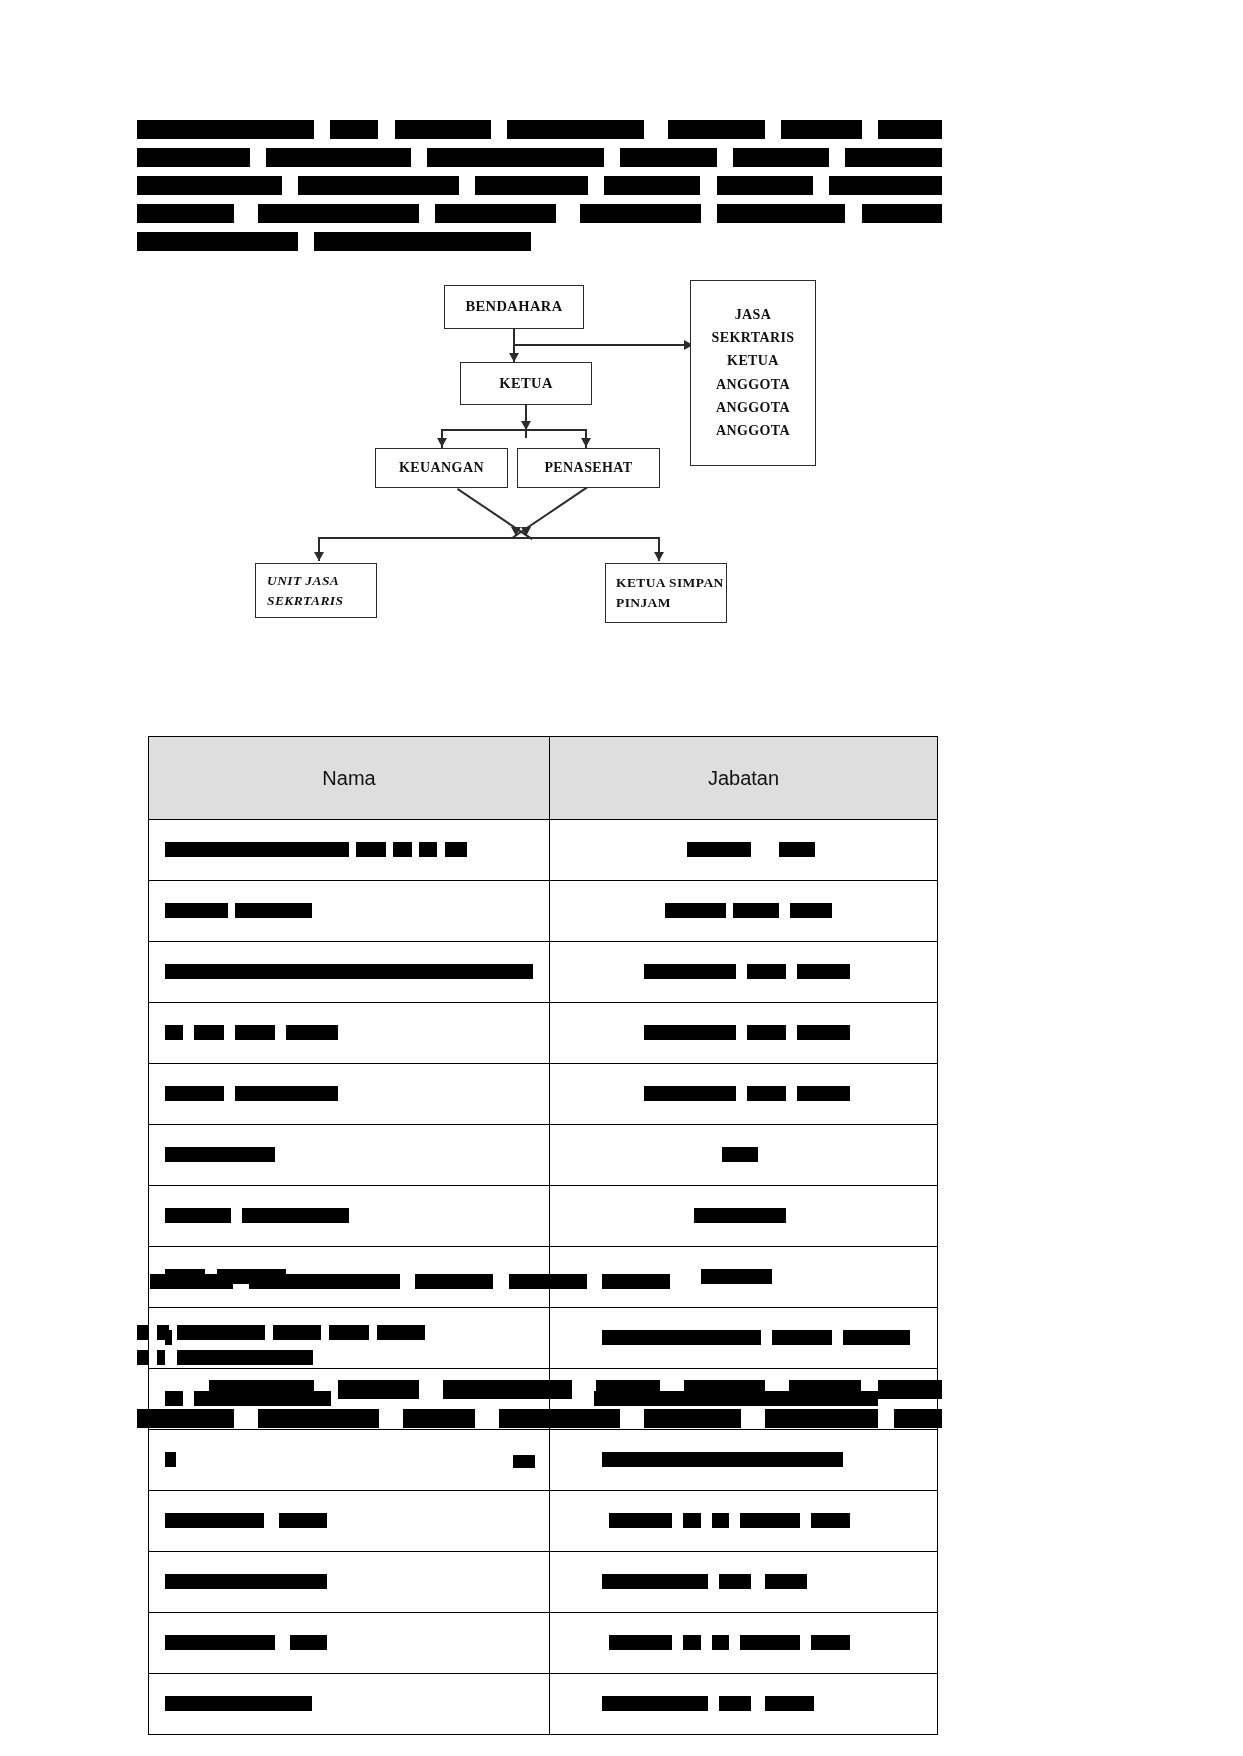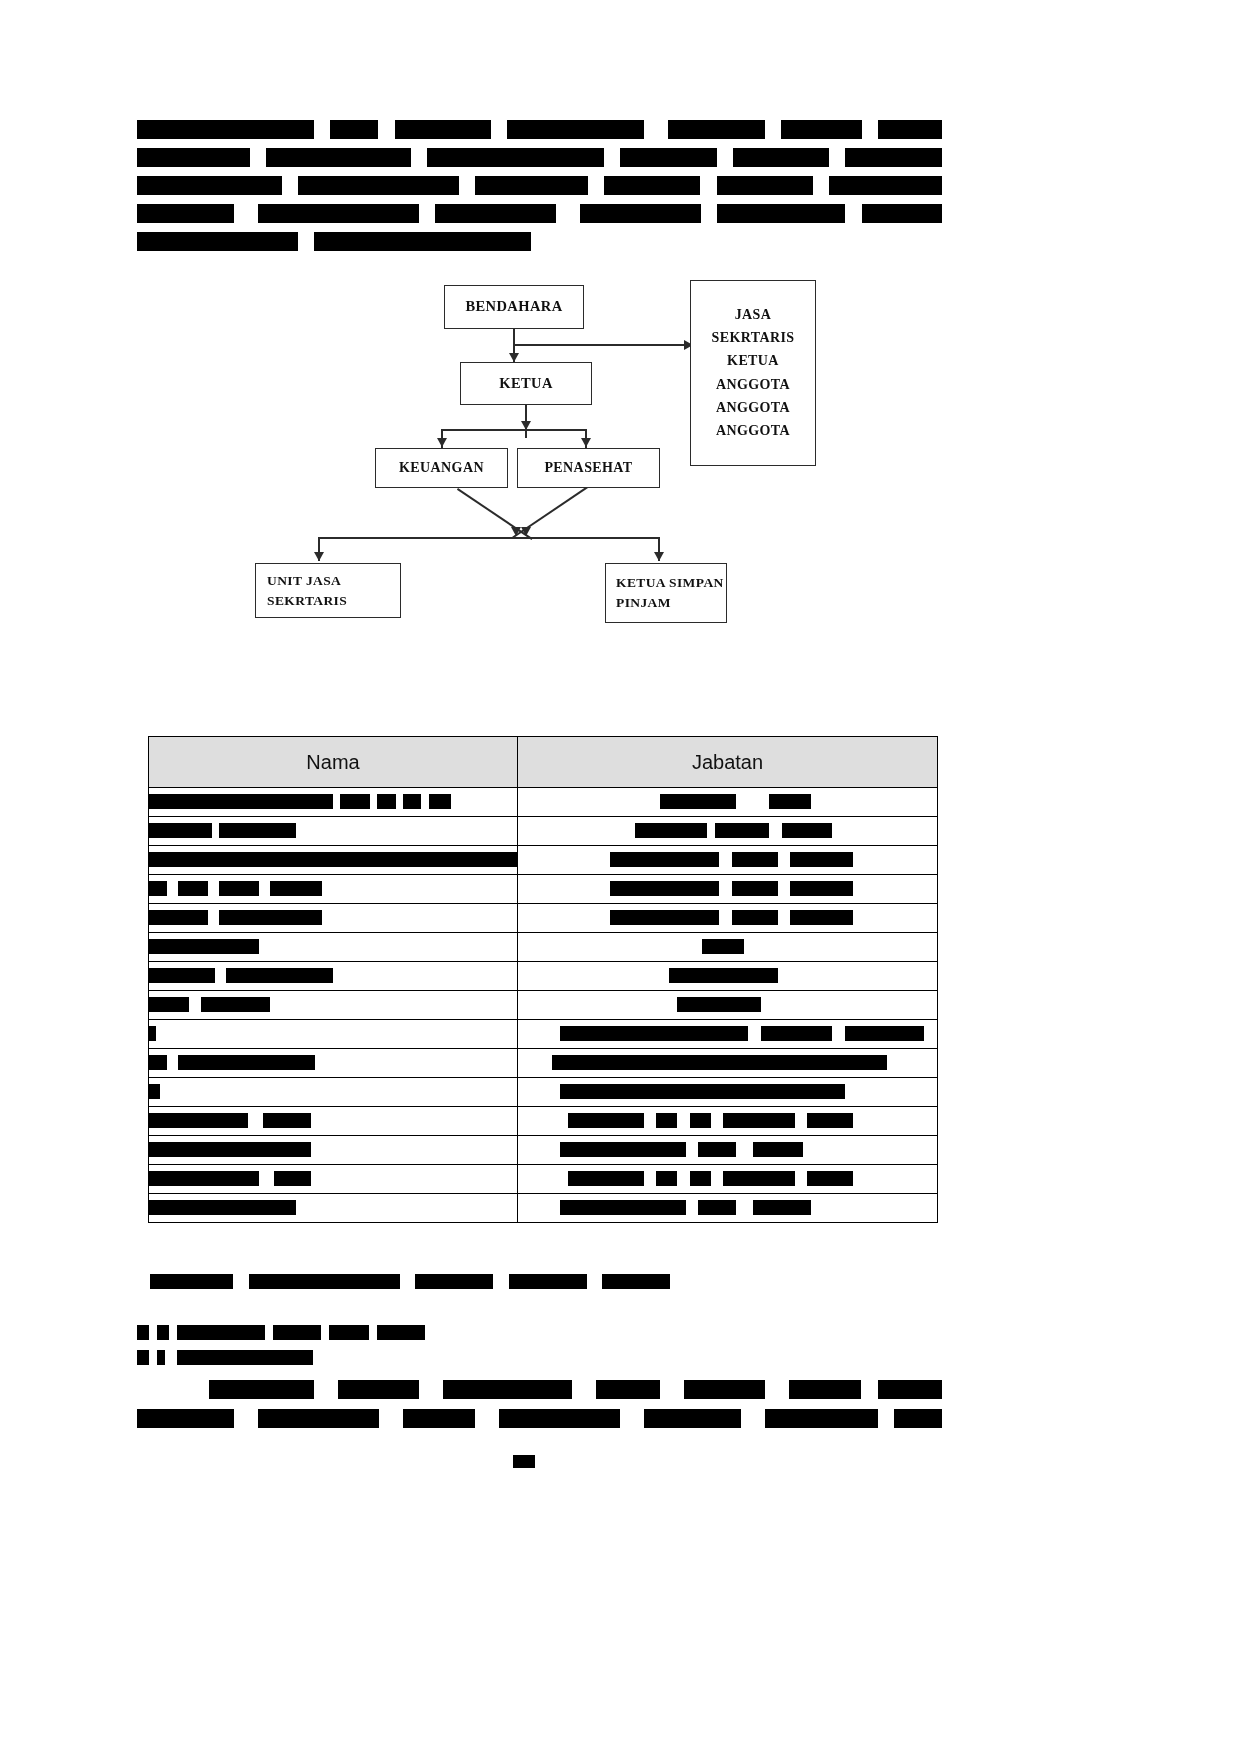--- a/index.html
+++ b/index.html
@@ -22,39 +22,39 @@
     position:absolute;border:1.6px solid #2b2b2b;background:#fff;
     display:flex;flex-direction:column;align-items:center;justify-content:center;
     font-family:"Liberation Serif", serif;font-weight:bold;
     color:#111;letter-spacing:.4px;box-sizing:border-box;
   }
   .node span{display:block;line-height:1.45;white-space:nowrap;}
   .n-penasehat{left:204px;top:10px;width:140px;height:44px;font-size:14.5px;}
   .n-ketua{left:220px;top:87px;width:132px;height:43px;font-size:14.5px;}
   .n-bendahara{left:135px;top:173px;width:133px;height:40px;font-size:14px;}
   .n-sekrtaris{left:277px;top:173px;width:143px;height:40px;font-size:14px;}
-  .n-unitjasa{left:15px;top:288px;width:146px;height:55px;font-size:13.5px;align-items:flex-start;padding-left:11px;justify-content:center;}
+  .n-unitjasa{left:15px;top:288px;width:122px;height:55px;font-size:13.5px;align-items:flex-start;padding-left:11px;justify-content:center;font-style:italic;}
   .n-unitsimpan{left:365px;top:288px;width:122px;height:60px;font-size:13.5px;align-items:flex-start;padding-left:10px;justify-content:center;}
   .n-badan{left:450px;top:5px;width:126px;height:186px;font-size:14px;justify-content:center;}
   .n-badan span{text-align:center;padding:1.5px 0;}
 
   
   .ln{position:absolute;background:#2b2b2b;}
   .ln.v{width:1.6px;}
   .ln.h{height:1.6px;}
   .arrow-down{position:absolute;width:0;height:0;border-left:5px solid transparent;border-right:5px solid transparent;border-top:9px solid #2b2b2b;}
   .arrow-right{position:absolute;width:0;height:0;border-top:5px solid transparent;border-bottom:5px solid transparent;border-left:9px solid #2b2b2b;}
   .diag{position:absolute;transform-origin:0 0;height:1.6px;background:#2b2b2b;}
 
   
   .caption-redact{position:absolute;}
 
   
   #people-table{position:absolute;left:148px;top:736px;width:790px;border-collapse:collapse;}
-  #people-table td,#people-table th{border:1.4px solid #000;padding:0;vertical-align:middle;}
+  #people-table td,#people-table th{border:1.4px solid #000;padding:16px;vertical-align:middle;}
   #people-table thead th{
     background:#dedede;height:50px;font-family:"Liberation Sans",sans-serif;
     font-weight:normal;font-size:20px;color:#111;text-align:center;
   }
   #people-table tbody td{height:28px;position:relative;}
   .cellbars{position:relative;width:100%;height:100%;}
   .cellbars i{position:absolute;background:#000;display:block;height:15px;}
   .col-nama{width:368px;}
   .col-jabatan{width:auto;}
 

